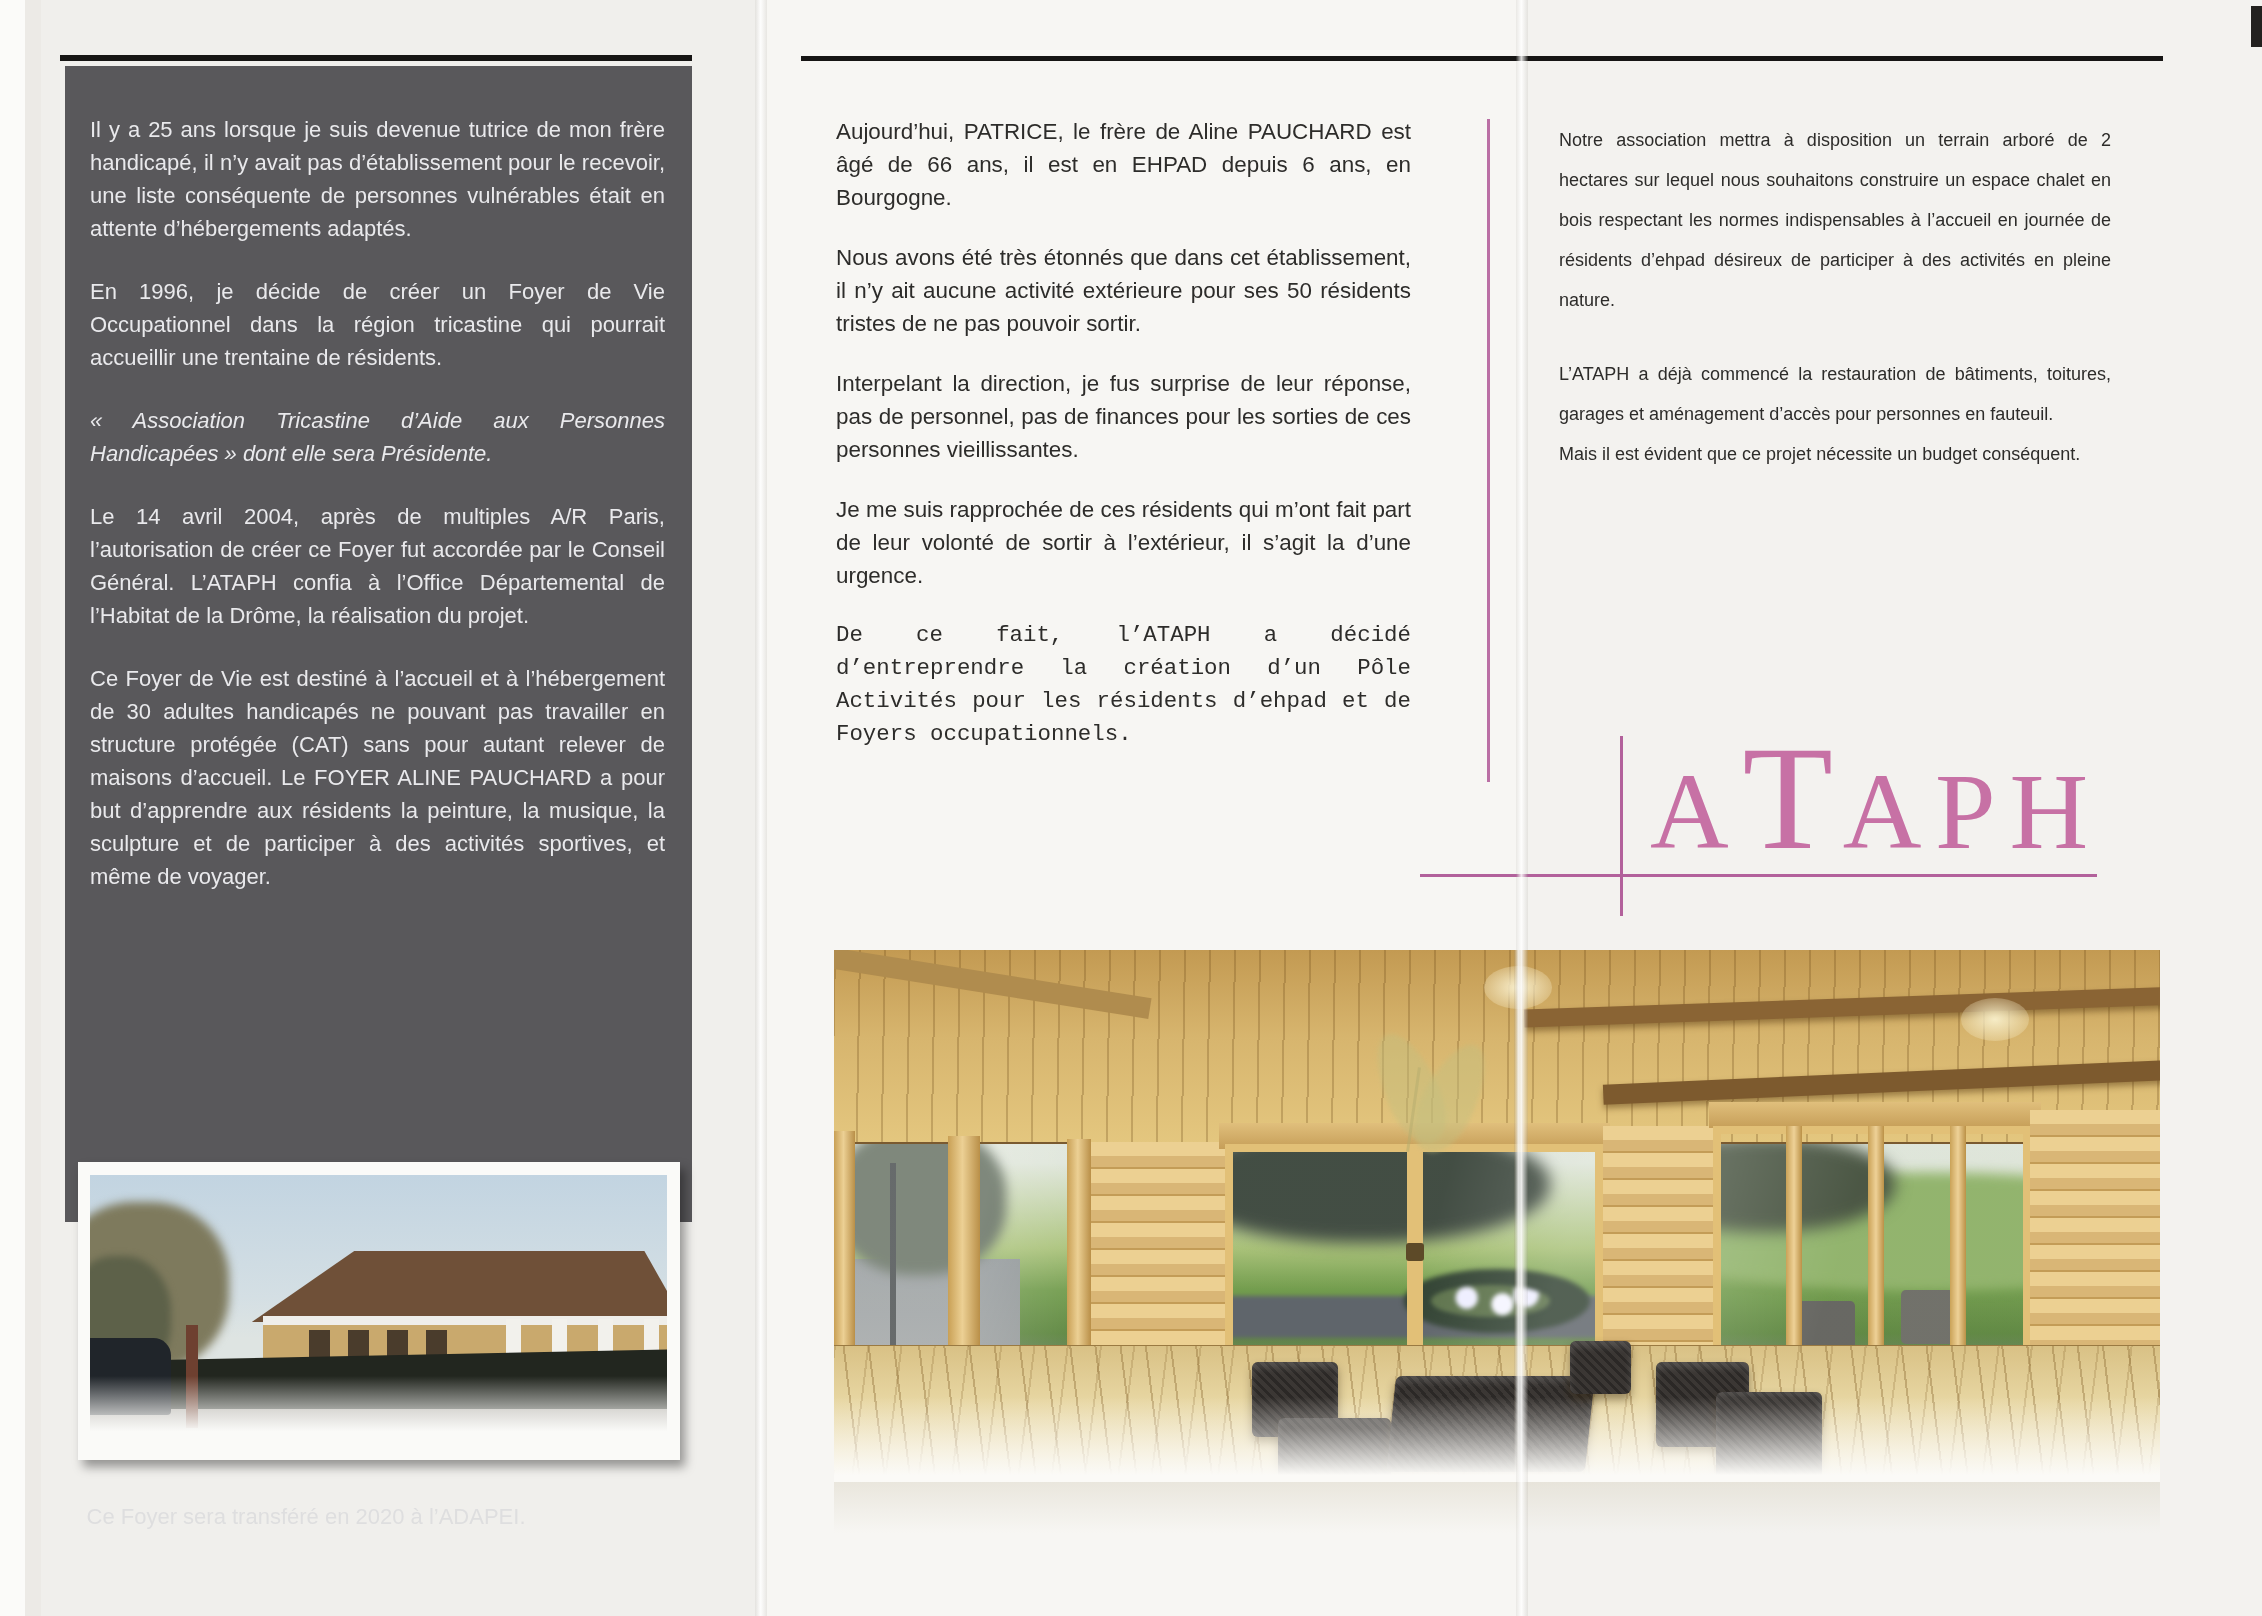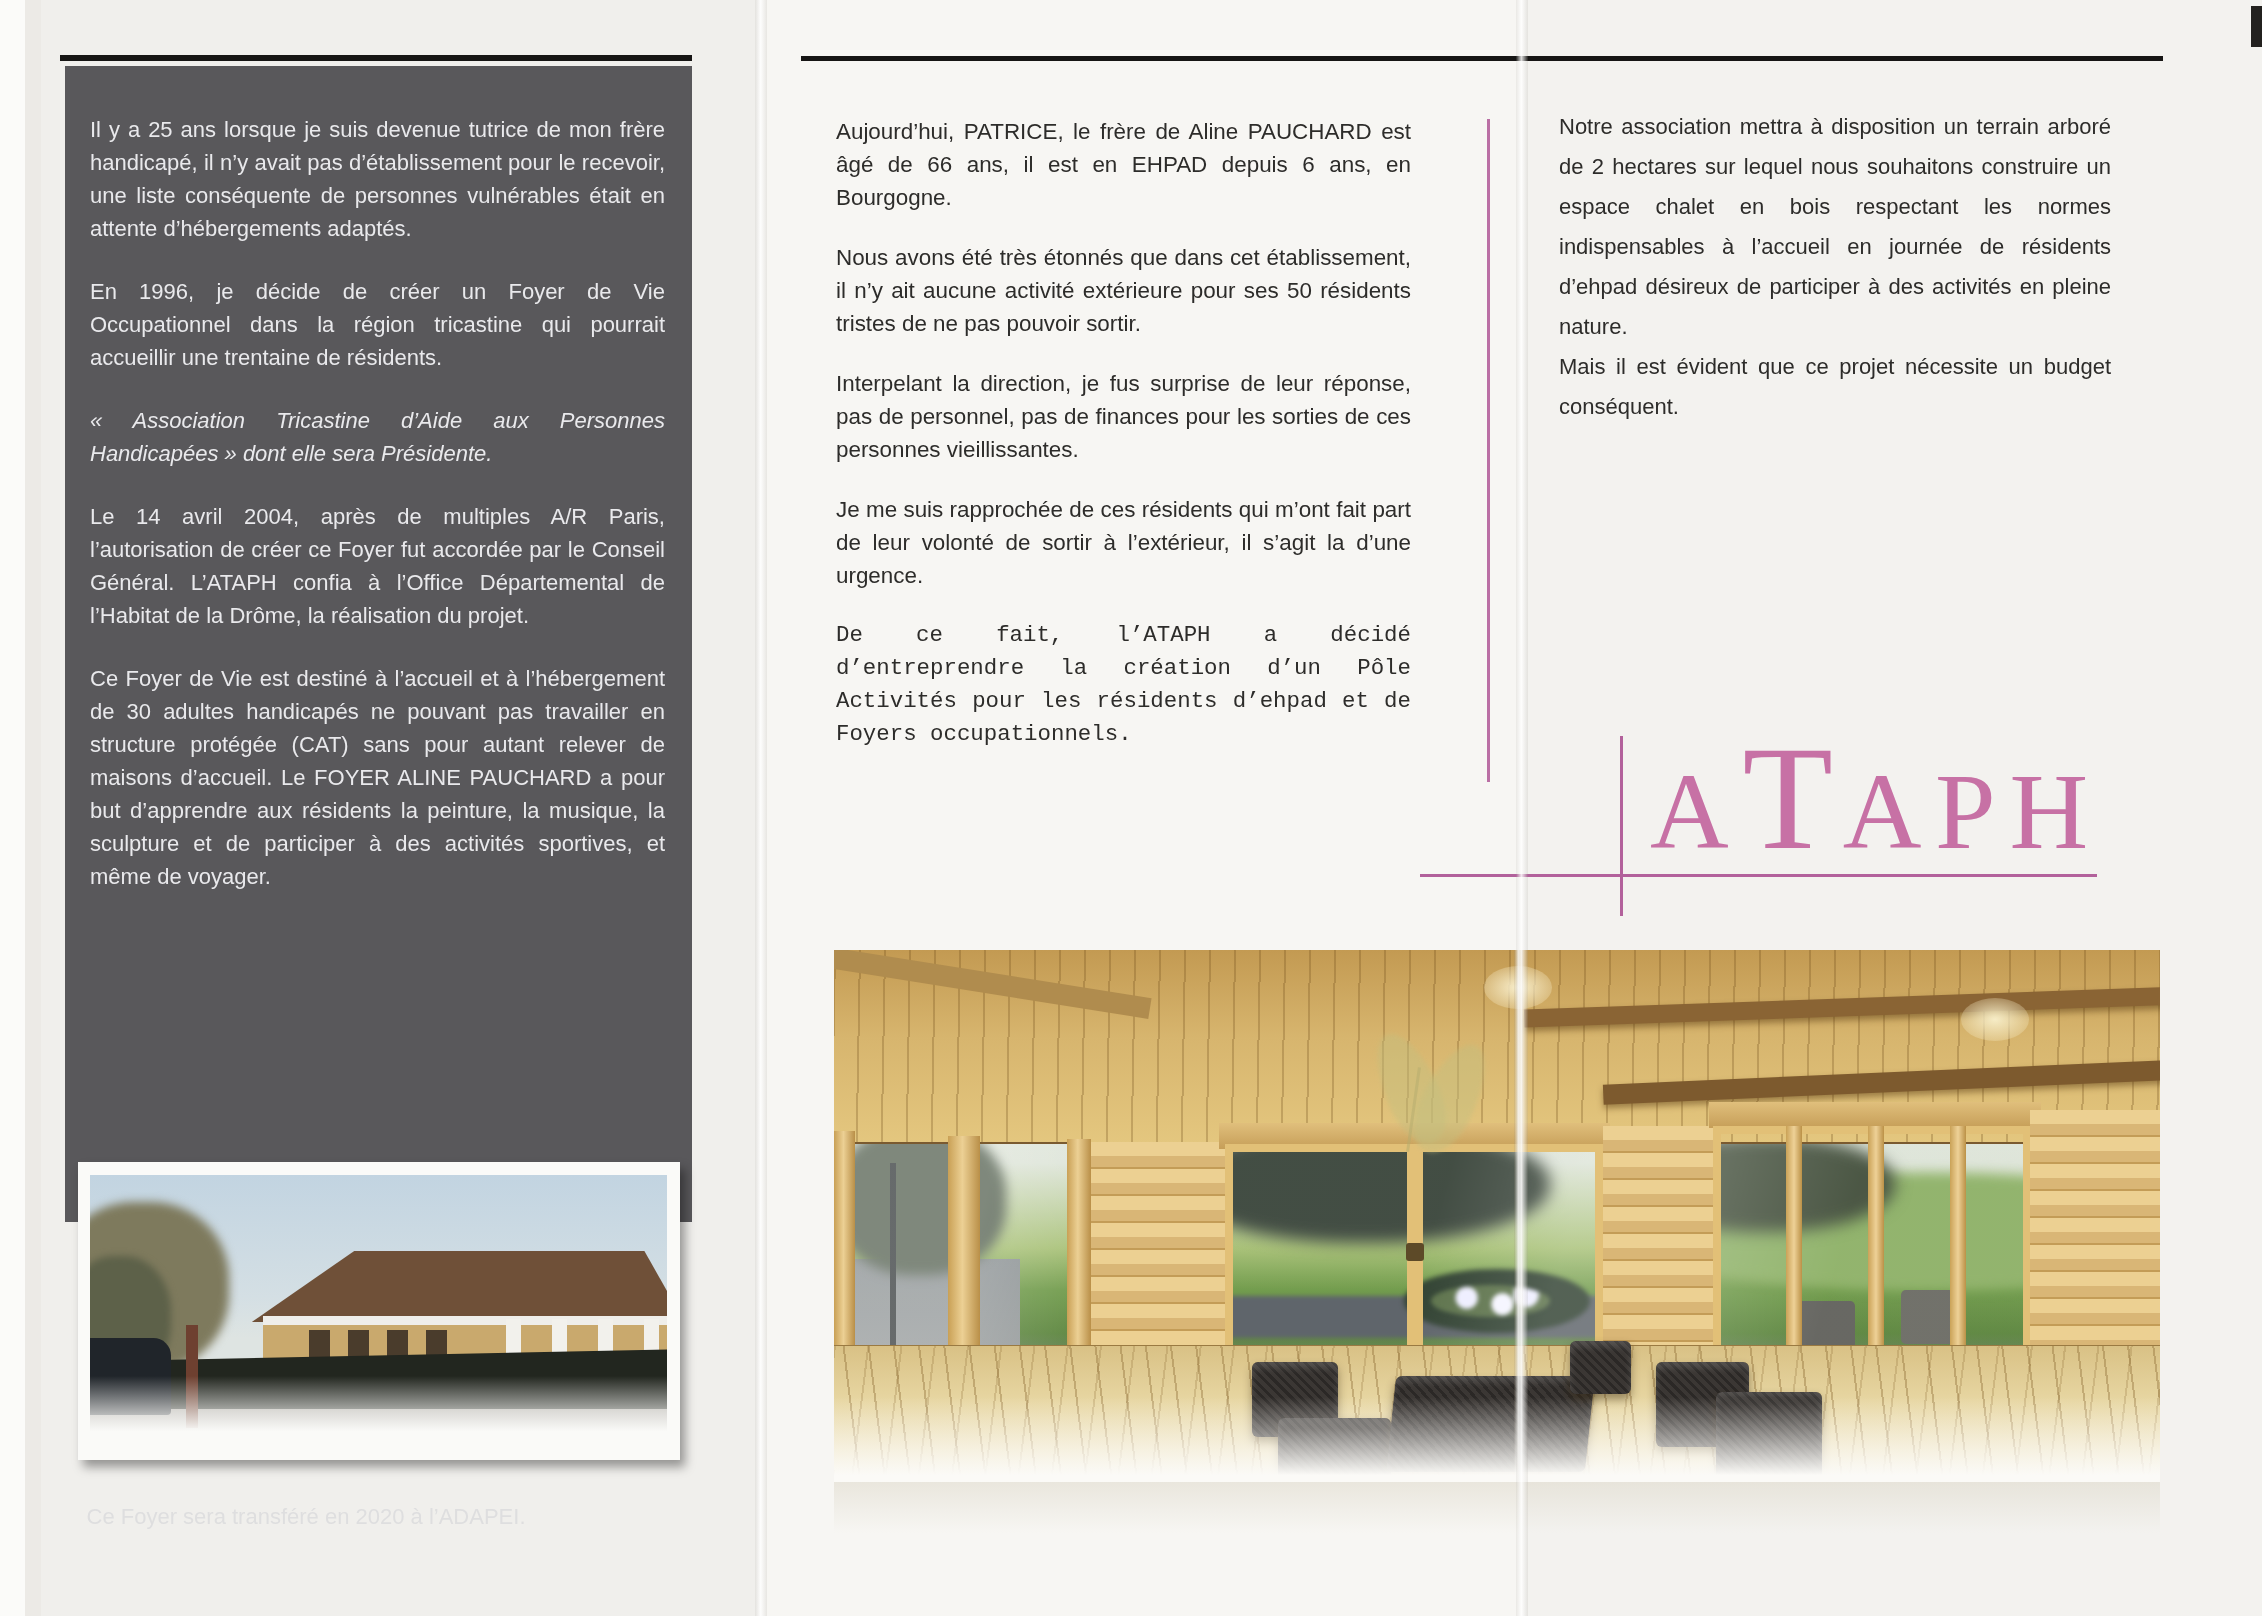--- a/index.html
+++ b/index.html
@@ -54,22 +54,22 @@
   .b-fade{left:0;top:74%;width:100%;height:26%;
     background:linear-gradient(180deg,rgba(250,250,248,0) 0%,#fafaf8 78%);}
 
   
   .mid-text{left:836px;top:115px;width:575px;color:#2d2c2a;
     font-size:22.4px;line-height:33px;text-align:justify;}
   .mid-text p{margin:0 0 27px 0;}
   .mid-text p.gap-extra{margin-top:24px;font-family:Liberation Mono, monospace;}
 
   
-  .right-text{left:1559px;top:107px;width:552px;color:#2d2c2a;
-    font-size:22px;line-height:40px;text-align:justify;}
+  .right-text{left:1559px;top:120px;width:552px;color:#2d2c2a;
+    font-size:18px;line-height:40px;text-align:justify;}
   .right-text p{margin:0;}
   .right-text p.after-gap{margin-top:34px;}
 
   
   .pink{background:#b2619b;}
   .divider-line{left:1487px;top:119px;width:2.9px;height:663px;opacity:.9;}
   .logo-vline{left:1620px;top:736px;width:2.9px;height:180px;}
   .logo-hline{left:1420px;top:874px;width:677px;height:2.9px;}
   .ataph{left:1650px;top:713px;white-space:nowrap;color:#c4679f;opacity:.92;
     font-family:"Liberation Serif","DejaVu Serif",serif;font-size:109px;letter-spacing:13.7px;}
@@ -208,20 +208,21 @@
   <div class="abs mid-text">
     <p>Aujourd’hui, PATRICE, le frère de Aline PAUCHARD est âgé de 66 ans, il est en EHPAD depuis 6 ans, en Bourgogne.</p>
     <p>Nous avons été très étonnés que dans cet établissement, il n’y ait aucune activité extérieure pour ses 50 résidents tristes de ne pas pouvoir sortir.</p>
     <p>Interpelant la direction, je fus surprise de leur réponse, pas de personnel, pas de finances pour les sorties de ces personnes vieillissantes.</p>
     <p>Je me suis rapprochée de ces résidents qui m’ont fait part de leur volonté de sortir à l’extérieur, il s’agit la d’une urgence.</p>
     <p class="gap-extra">De ce fait, l’ATAPH a décidé d’entreprendre la création d’un Pôle Activités pour les résidents d’ehpad et de Foyers occupationnels.</p>
   </div>
 
   <div class="abs right-text">
     <p>Notre association mettra à disposition un terrain arboré de 2 hectares sur lequel nous souhaitons construire un espace chalet en bois respectant les normes indispensables à l’accueil en journée de résidents d’ehpad désireux de participer à des activités en pleine nature.</p>
+    <p class="after-gap">L’ATAPH a déjà commencé la restauration de bâtiments, toitures, garages et aménagement d’accès pour personnes en fauteuil.</p>
     <p>Mais il est évident que ce projet nécessite un budget conséquent.</p>
   </div>
 
   <div class="abs pink divider-line"></div>
   <div class="abs pink logo-vline"></div>
   <div class="abs pink logo-hline"></div>
   <div class="abs ataph"><span>A</span><span class="big">T</span><span>APH</span></div>
 
   <div class="abs chalet">
     <div class="c c-sky"></div>

